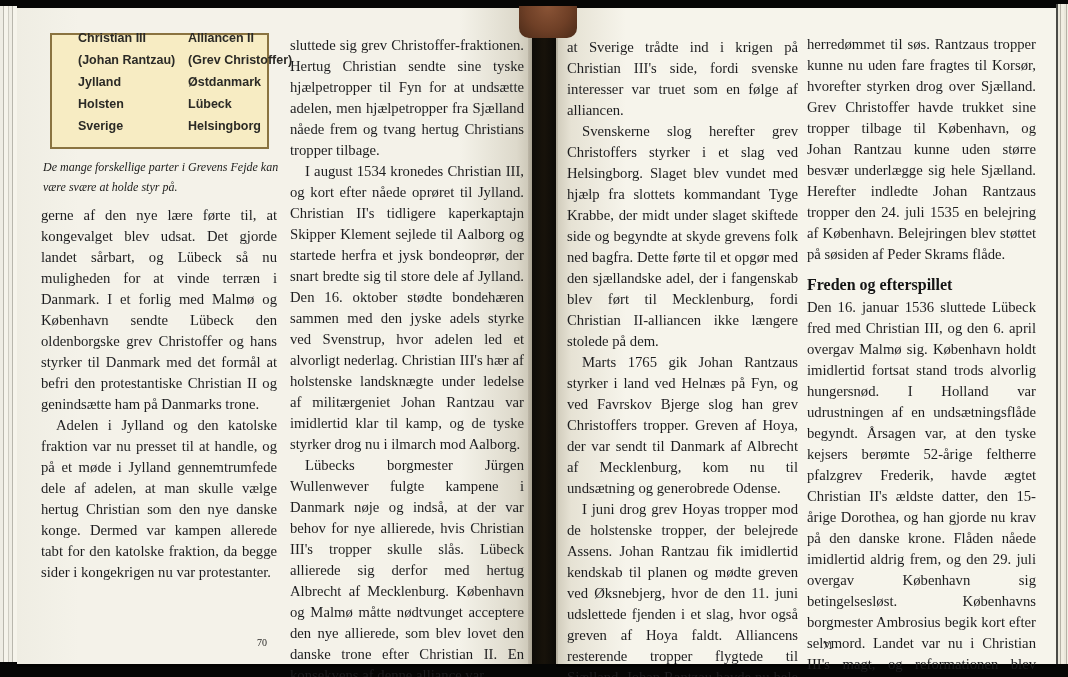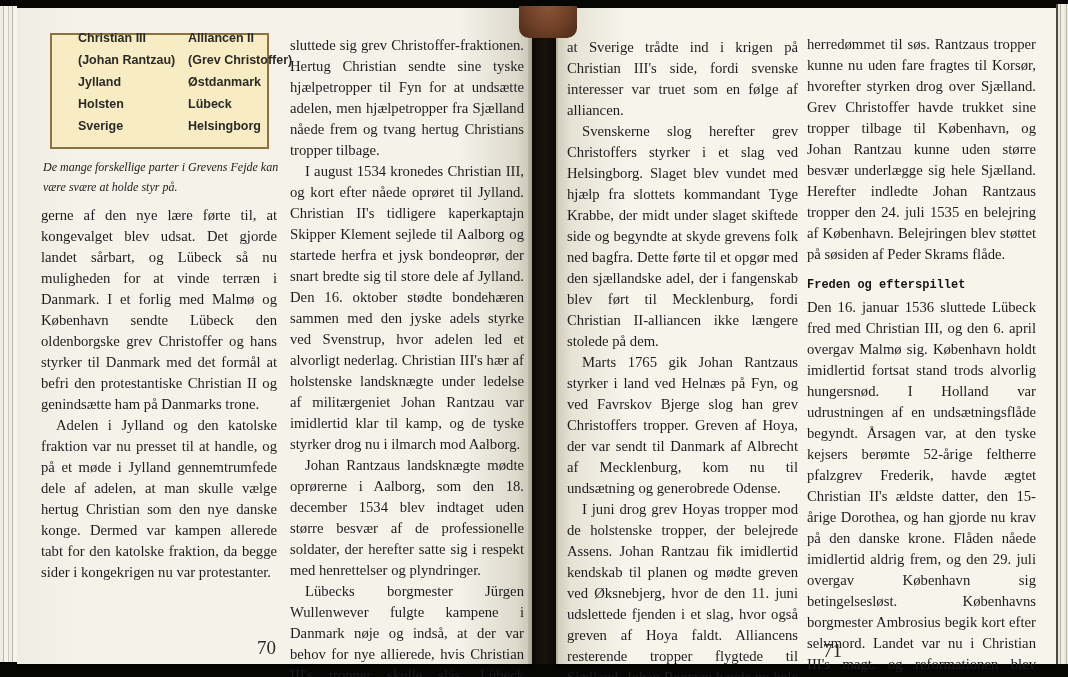--- a/index.html
+++ b/index.html
@@ -68,26 +68,26 @@
 
   
   .col{position:absolute;color:#1d1d1f;}
   .col p{
     margin:0;text-align:justify;
     font-size:14.7px;line-height:21px;
   }
   .col p.indent{text-indent:15px;}
   .col h3{
     margin:9px 0 1px 0;
-    font-size:12px;line-height:22px;font-weight:bold;color:#141414;font-family:Liberation Mono, monospace;
+    font-size:16px;line-height:22px;font-weight:bold;color:#141414;
   }
   .col h3:first-child{margin-top:0;}
 
   .pagenum{
-    position:absolute;font-size:19px;color:#2a2a28;
+    position:absolute;font-size:10px;color:#2a2a28;
   }
 </style>
 </head>
 <body>
 
 <div class="spread">
 
   <div class="edge-stack-left"></div>
   <div class="edge-stack-right"></div>
 
@@ -113,21 +113,20 @@
     <div class="caption">De mange forskellige parter i Grevens Fejde kan være svære at holde styr på.</div>
 
     <div class="col" style="left:24px;top:197px;width:236px;">
         <p>gerne af den nye lære førte til, at kongevalget blev udsat. Det gjorde landet sårbart, og Lübeck så nu muligheden for at vinde terræn i Danmark. I et forlig med Malmø og København sendte Lübeck den oldenborgske grev Christoffer og hans styrker til Danmark med det formål at befri den protestantiske Christian II og genindsætte ham på Danmarks trone.</p>
         <p class="indent">Adelen i Jylland og den katolske fraktion var nu presset til at handle, og på et møde i Jylland gennemtrumfede dele af adelen, at man skulle vælge hertug Christian som den nye danske konge. Dermed var kampen allerede tabt for den katolske fraktion, da begge sider i kongekrigen nu var protestanter.</p>
       </div>
 
     <div class="col" style="left:273px;top:27px;width:234px;">
         <p>sluttede sig grev Christoffer-fraktionen. Hertug Christian sendte sine tyske hjælpetropper til Fyn for at undsætte adelen, men hjælpetropper fra Sjælland nåede frem og tvang hertug Christians tropper tilbage.</p>
         <p class="indent">I august 1534 kronedes Christian III, og kort efter nåede oprøret til Jylland. Christian II's tidligere kaperkaptajn Skipper Klement sejlede til Aalborg og startede herfra et jysk bondeoprør, der snart bredte sig til store dele af Jylland. Den 16. oktober stødte bondehæren sammen med den jyske adels styrke ved Svenstrup, hvor adelen led et alvorligt nederlag. Christian III's hær af holstenske landsknægte under ledelse af militærgeniet Johan Rantzau var imidlertid klar til kamp, og de tyske styrker drog nu i ilmarch mod Aalborg.</p>
-        <p class="indent">Johan Rantzaus landsknægte mødte oprørerne i Aalborg, som den 18. december 1534 blev indtaget uden større besvær af de professionelle soldater, der herefter satte sig i respekt med henrettelser og plyndringer.</p>
         <p class="indent">Lübecks borgmester Jürgen Wullenwever fulgte kampene i Danmark nøje og indså, at der var behov for nye allierede, hvis Christian III's tropper skulle slås. Lübeck allierede sig derfor med hertug Albrecht af Mecklenburg. København og Malmø måtte nødtvunget acceptere den nye allierede, som blev lovet den danske trone efter Christian II. En konsekvens af denne alliance var,</p>
       </div>
 
     <div class="pagenum" style="left:240px;top:629px;">70</div>
   </div>
 
   <div class="page page-right">
 
     <div class="col" style="left:11px;top:29px;width:231px;">
         <p>at Sverige trådte ind i krigen på Christian III's side, fordi svenske interesser var truet som en følge af alliancen.</p>

